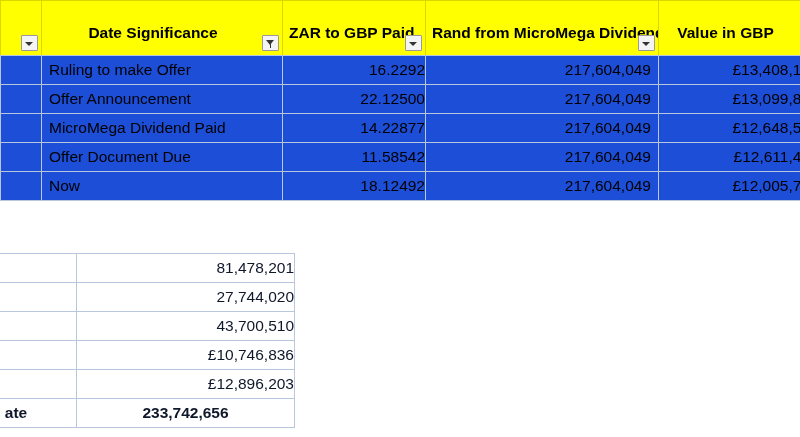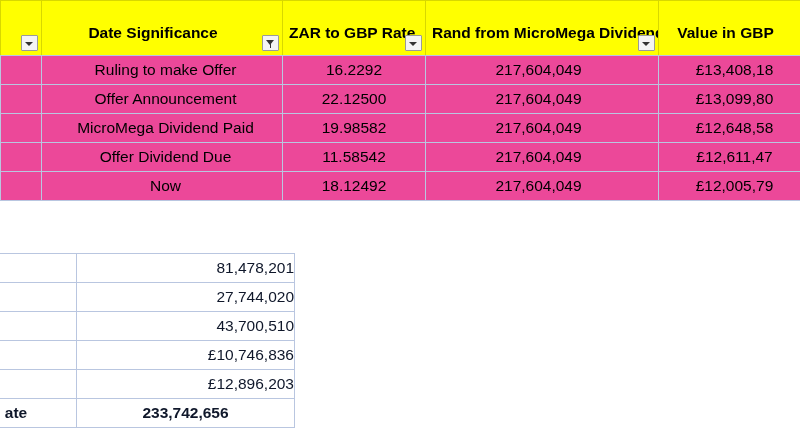--- a/index.html
+++ b/index.html
@@ -95,23 +95,22 @@
     position: absolute;
     left: 3.5px;
     top: 5px;
     width: 1.5px;
     height: 4px;
     background: #333;
   }
 
   
   .sheet-top tbody td {
-    background: #ec4899;
+    background: #1d4ed8;
     vertical-align: middle;
-    text-align: center;
   }
   .c-blank { width: 40px; }
   .c-sig   { width: 240px; text-align: left; }
   .c-rate  { width: 142px; text-align: right; }
   .c-rand  { width: 232px; text-align: right; }
   .c-gbp   { width: 151px; text-align: right; }
 
   .sheet-top tbody td.c-sig { padding-left: 7px; }
   .sheet-top tbody td.c-rate { }
   .sheet-top tbody td.c-rand { padding-right: 7px; }
@@ -153,21 +152,21 @@
             <span class="arrow"></span>
           </span>
       </td>
       <td class="c-sig">
         <div class="hdr-inner">Date Significance</div>
         <span class="filter-btn funnel">
             <span class="arrow"></span>
           </span>
       </td>
       <td class="c-rate">
-        <div class="hdr-inner">ZAR to GBP Rate</div>
+        <div class="hdr-inner">ZAR to GBP Paid</div>
         <span class="filter-btn">
             <span class="arrow"></span>
           </span>
       </td>
       <td class="c-rand">
         <div class="hdr-inner">Rand from MicroMega Dividend</div>
         <span class="filter-btn">
             <span class="arrow"></span>
           </span>
       </td>
@@ -187,27 +186,27 @@
     <tr>
       <td class="c-blank"></td>
       <td class="c-sig">Offer Announcement</td>
       <td class="c-rate">22.12500</td>
       <td class="c-rand">217,604,049</td>
       <td class="c-gbp">£13,099,80</td>
     </tr>
     <tr>
       <td class="c-blank"></td>
       <td class="c-sig">MicroMega Dividend Paid</td>
-      <td class="c-rate">19.98582</td>
+      <td class="c-rate">14.22877</td>
       <td class="c-rand">217,604,049</td>
       <td class="c-gbp">£12,648,58</td>
     </tr>
     <tr>
       <td class="c-blank"></td>
-      <td class="c-sig">Offer Dividend Due</td>
+      <td class="c-sig">Offer Document Due</td>
       <td class="c-rate">11.58542</td>
       <td class="c-rand">217,604,049</td>
       <td class="c-gbp">£12,611,47</td>
     </tr>
     <tr>
       <td class="c-blank"></td>
       <td class="c-sig">Now</td>
       <td class="c-rate">18.12492</td>
       <td class="c-rand">217,604,049</td>
       <td class="c-gbp">£12,005,79</td>

